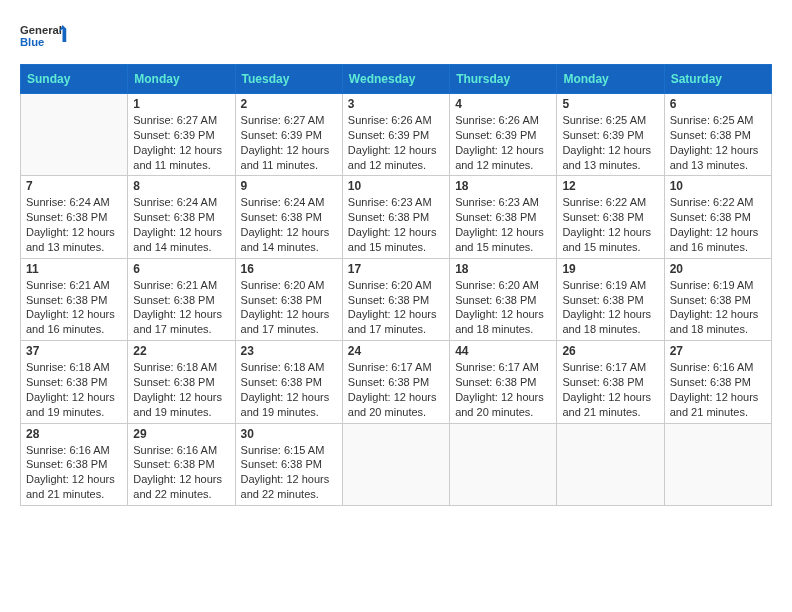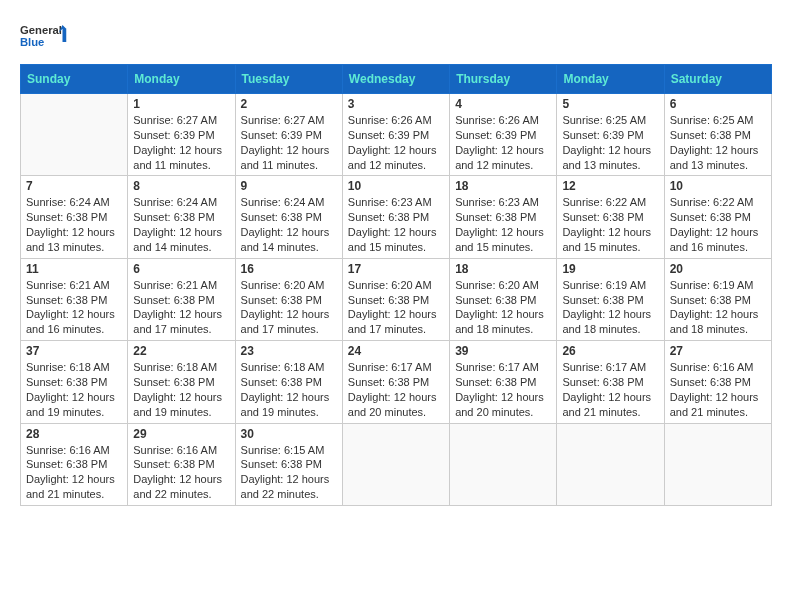--- a/index.html
+++ b/index.html
@@ -278,21 +278,21 @@
 and 19 minutes.</div>
           </td>
           <td>
             <div class="day-number">24</div>
             <div class="day-info" style="white-space: pre-line;">Sunrise: 6:17 AM
 Sunset: 6:38 PM
 Daylight: 12 hours
 and 20 minutes.</div>
           </td>
           <td>
-            <div class="day-number">39</div>
+            <div class="day-number">44</div>
             <div class="day-info" style="white-space: pre-line;">Sunrise: 6:17 AM
 Sunset: 6:38 PM
 Daylight: 12 hours
 and 20 minutes.</div>
           </td>
           <td>
             <div class="day-number">26</div>
             <div class="day-info" style="white-space: pre-line;">Sunrise: 6:17 AM
 Sunset: 6:38 PM
 Daylight: 12 hours

